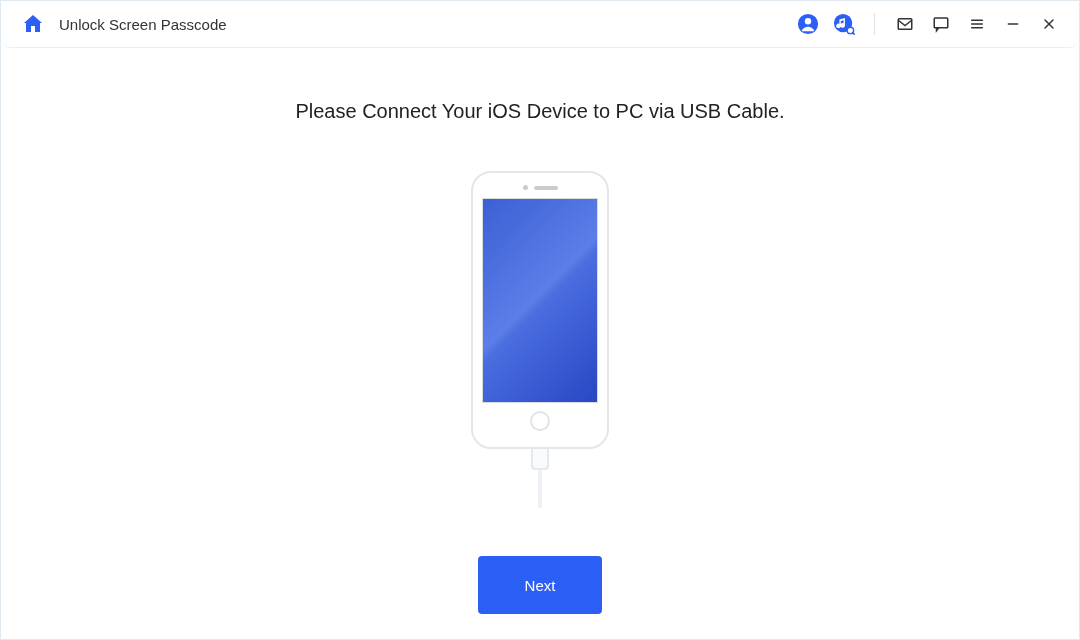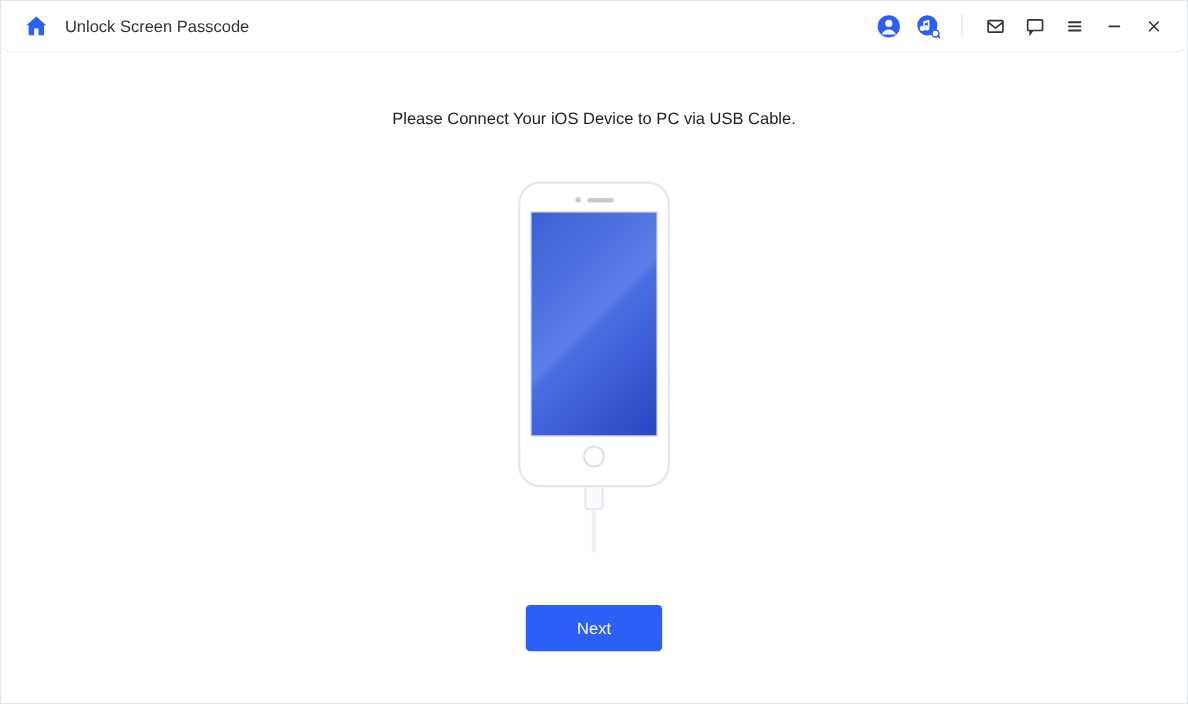--- a/index.html
+++ b/index.html
@@ -62,21 +62,21 @@
       margin: 0 8px;
     }
     .main {
       display: flex;
       flex-direction: column;
       align-items: center;
       padding-top: 52px;
       height: calc(100% - 47px);
     }
     .heading {
-      font-size: 15px;
+      font-size: 20px;
       font-weight: 400;
       color: #222;
       margin-bottom: 48px;
     }
     .phone-container {
       position: relative;
       width: 140px;
       display: flex;
       flex-direction: column;
       align-items: center;
@@ -135,21 +135,21 @@
       background: #f8fafc;
     }
     .cable-wire {
       width: 4px;
       height: 38px;
       background: #eef2f6;
     }
     .next-btn {
       margin-top: 48px;
       width: 124px;
-      height: 42px;
+      height: 58px;
       background: #2c5ff6;
       color: #fff;
       border: none;
       border-radius: 4px;
       font-size: 15px;
       cursor: pointer;
     }
   </style>
 </head>
 <body>

